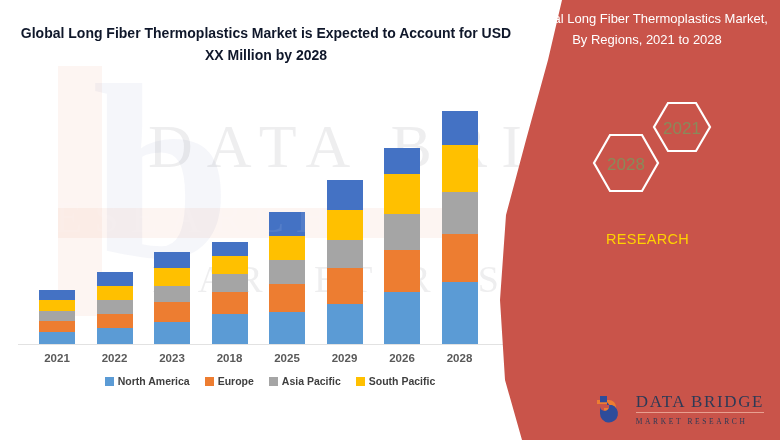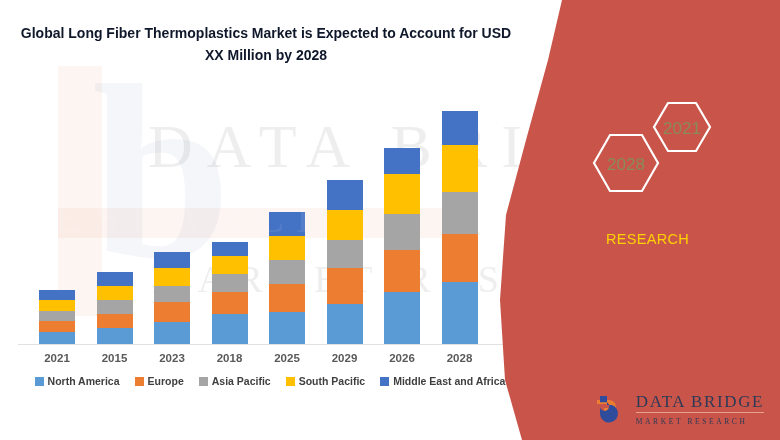--- a/index.html
+++ b/index.html
@@ -216,21 +216,21 @@
         <div class="bar" style="left: 441.5px;">
           <div class="seg" style="height: 62px; background: rgb(91, 155, 213);"></div>
           <div class="seg" style="height: 48px; background: rgb(237, 125, 49);"></div>
           <div class="seg" style="height: 42px; background: rgb(165, 165, 165);"></div>
           <div class="seg" style="height: 47px; background: rgb(255, 192, 0);"></div>
           <div class="seg" style="height: 34px; background: rgb(68, 114, 196);"></div>
         </div>
       </div>
     <div id="xlabels">
         <div class="xlabel" style="left: 27px;">2021</div>
-        <div class="xlabel" style="left: 84.5px;">2015</div>
+        <div class="xlabel" style="left: 84.5px;">2022</div>
         <div class="xlabel" style="left: 142px;">2023</div>
         <div class="xlabel" style="left: 199.5px;">2018</div>
         <div class="xlabel" style="left: 257px;">2025</div>
         <div class="xlabel" style="left: 314.5px;">2029</div>
         <div class="xlabel" style="left: 372px;">2026</div>
         <div class="xlabel" style="left: 429.5px;">2028</div>
       </div>
   </div>
 
   <div class="legend" id="legend">
@@ -243,28 +243,25 @@
         <span class="lg-tx">Europe</span>
       </div>
       <div class="lg-item">
         <span class="lg-sw" style="background: rgb(165, 165, 165);"></span>
         <span class="lg-tx">Asia Pacific</span>
       </div>
       <div class="lg-item">
         <span class="lg-sw" style="background: rgb(255, 192, 0);"></span>
         <span class="lg-tx">South Pacific</span>
       </div>
-      <div class="lg-item">
-        <span class="lg-sw" style="background: rgb(68, 114, 196);"></span>
-        <span class="lg-tx">Middle East and Africa</span>
-      </div>
     </div>
 
   <div class="panel"></div>
   <div class="panel-wm2">RESEARCH</div>
+  <div class="panel-title">Global Long Fiber Thermoplastics Market, By Regions, 2021 to 2028</div>
 
   <div class="hexwrap">
     <svg width="280" height="105" viewBox="0 0 280 105">
       <polygon points="168,8 196,8 210,32 196,56 168,56 154,32" fill="none" stroke="#ffffff" stroke-width="2.2"></polygon>
       <polygon points="110,40 142,40 158,68 142,96 110,96 94,68" fill="none" stroke="#ffffff" stroke-width="2.2"></polygon>
       <text id="hexR" x="182" y="39" text-anchor="middle" font-family="Liberation Sans, sans-serif" font-size="17" fill="#8a8a5a">2021</text>
       <text id="hexL" x="126" y="75" text-anchor="middle" font-family="Liberation Sans, sans-serif" font-size="17" fill="#8a8a5a">2028</text>
     </svg>
   </div>
 

